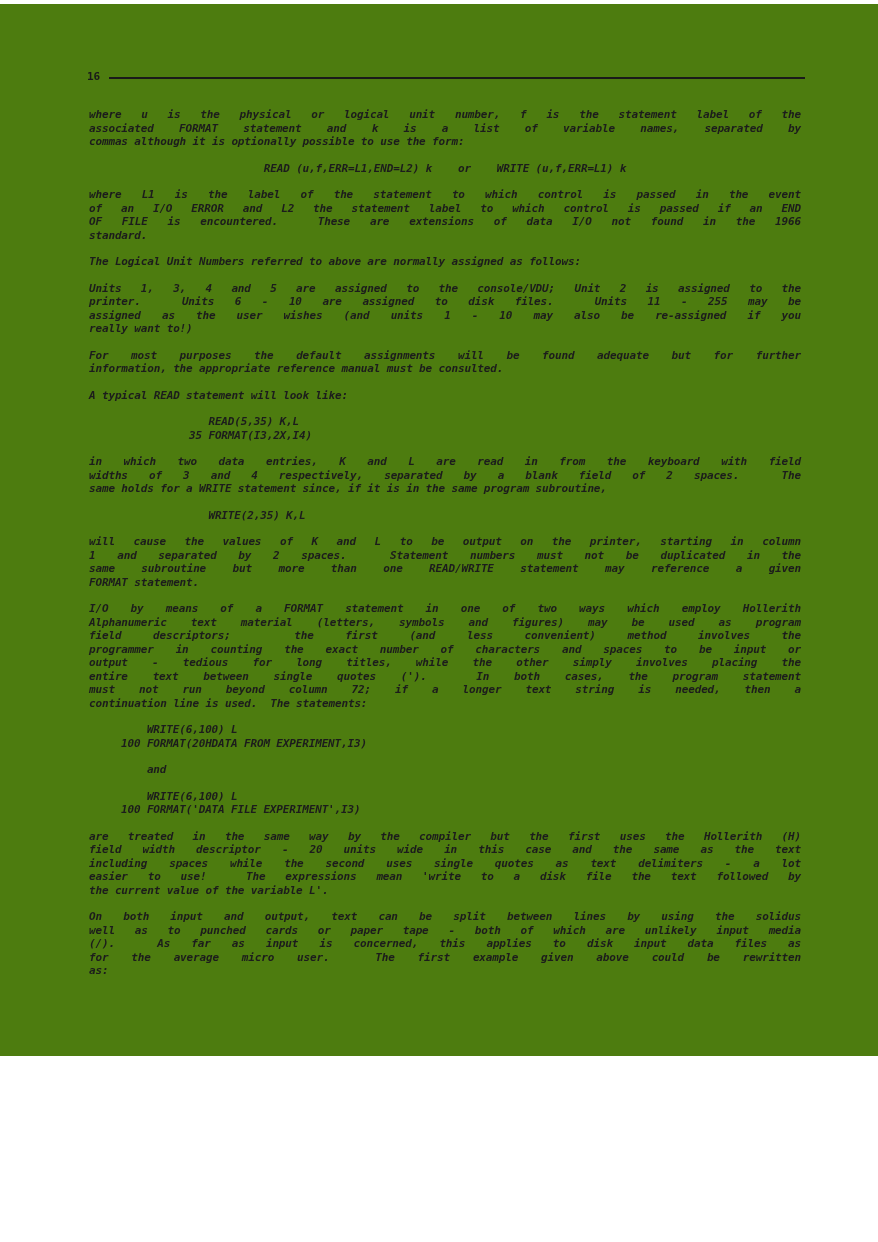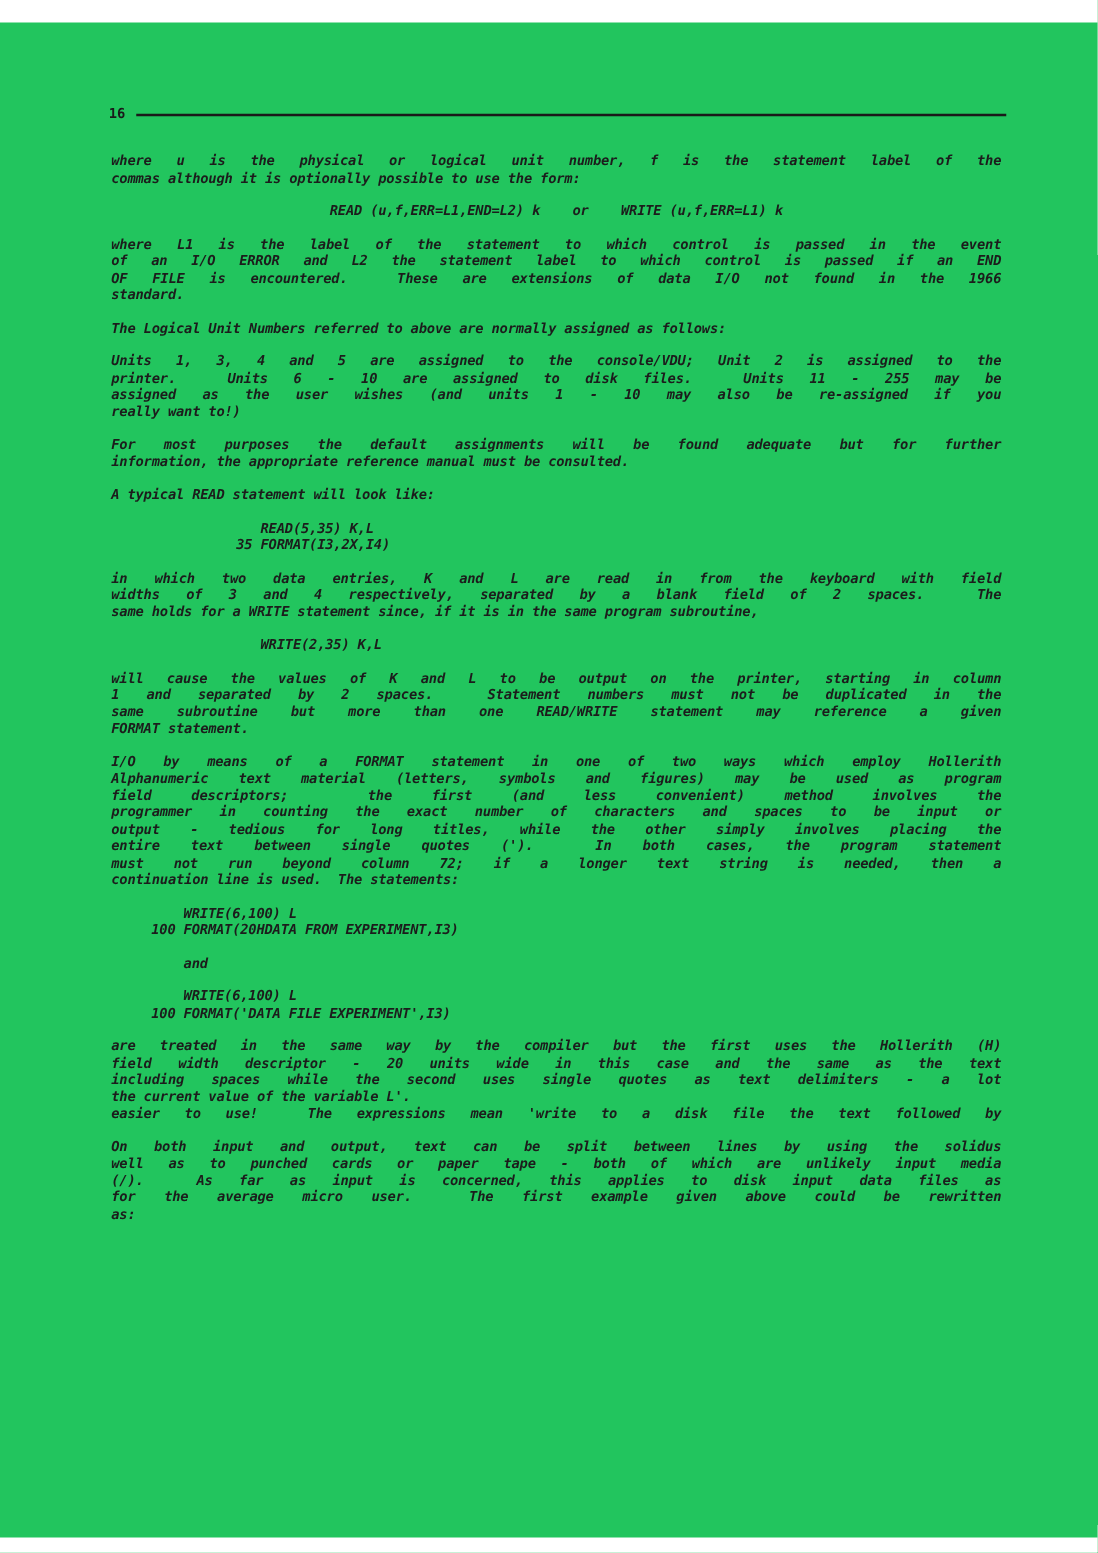--- a/index.html
+++ b/index.html
@@ -1,17 +1,17 @@
 <!DOCTYPE html>
 <html><head>
   <meta charset="utf-8">
   <style>
     html, body { margin: 0; padding: 0; background: #ffffff; }
     body { width: 878px; height: 1242px; position: relative; overflow: hidden; }
-    .page { position: absolute; left: 0; top: 18px; width: 878px; height: 1212px; background: #22c55e; }
+    .page { position: absolute; left: 0; top: 4px; width: 878px; height: 1052px; background: #4d7c0f; }
     .header { position: absolute; left: 87px; top: 66px; width: 718px; height: 16px; }
     .page-number { position: absolute; left: 0; top: 0; font-family: "DejaVu Sans Mono", monospace; font-weight: bold; font-size: 11px; color: #1a1a1a; }
     .header-rule { position: absolute; left: 22px; right: 0; top: 7px; height: 2px; background: #1a1a1a; }
     .content { position: absolute; left: 89px; top: 104px; width: 712px; }
     .para { margin: 0 0 13px 0; }
     .line {
       font-family: "DejaVu Sans Mono", monospace; font-weight: bold;
       font-size: 11px; line-height: 13.5px; color: #1c1c1c;
       white-space: pre; text-align: justify; text-align-last: justify;
       letter-spacing: -0.15px;
@@ -26,20 +26,21 @@
 <body>
 
 <div class="page">
   <div class="header">
     <span class="page-number">16</span>
     <div class="header-rule"></div>
   </div>
   <div class="content" id="content">
       <div class="para">
         <div class="line">where u is the physical or logical unit number, f is the statement label of the</div>
+        <div class="line">associated FORMAT statement and k is a list of variable names, separated by</div>
         <div class="line last">commas although it is optionally possible to use the form:</div>
       </div>
       <div class="code code-center">
         <div class="line last">READ (u,f,ERR=L1,END=L2) k    or    WRITE (u,f,ERR=L1) k</div>
       </div>
       <div class="para">
         <div class="line">where L1 is the label of the statement to which control is passed in the event</div>
         <div class="line">of an I/O ERROR and L2 the statement label to which control is passed if an END</div>
         <div class="line">OF FILE is encountered.  These are extensions of data I/O not found in the 1966</div>
         <div class="line last">standard.</div>
@@ -96,22 +97,22 @@
         <div class="line last">    and</div>
       </div>
       <div class="code" style="padding-left: 32px;">
         <div class="line">    WRITE(6,100) L</div>
         <div class="line last">100 FORMAT('DATA FILE EXPERIMENT',I3)</div>
       </div>
       <div class="para">
         <div class="line">are treated in the same way by the compiler but the first uses the Hollerith (H)</div>
         <div class="line">field width descriptor - 20 units wide in this case and the same as the text</div>
         <div class="line">including spaces while the second uses single quotes as text delimiters - a lot</div>
+        <div class="line">easier to use!  The expressions mean 'write to a disk file the text followed by</div>
         <div class="line last">the current value of the variable L'.</div>
-        <div class="line">easier to use!  The expressions mean 'write to a disk file the text followed by</div>
       </div>
       <div class="para">
         <div class="line">On both input and output, text can be split between lines by using the solidus</div>
         <div class="line">well as to punched cards or paper tape - both of which are unlikely input media</div>
         <div class="line">(/).  As far as input is concerned, this applies to disk input data files as</div>
         <div class="line">for the average micro user.  The first example given above could be rewritten</div>
         <div class="line last">as:</div>
       </div>
     </div>
 </div>

